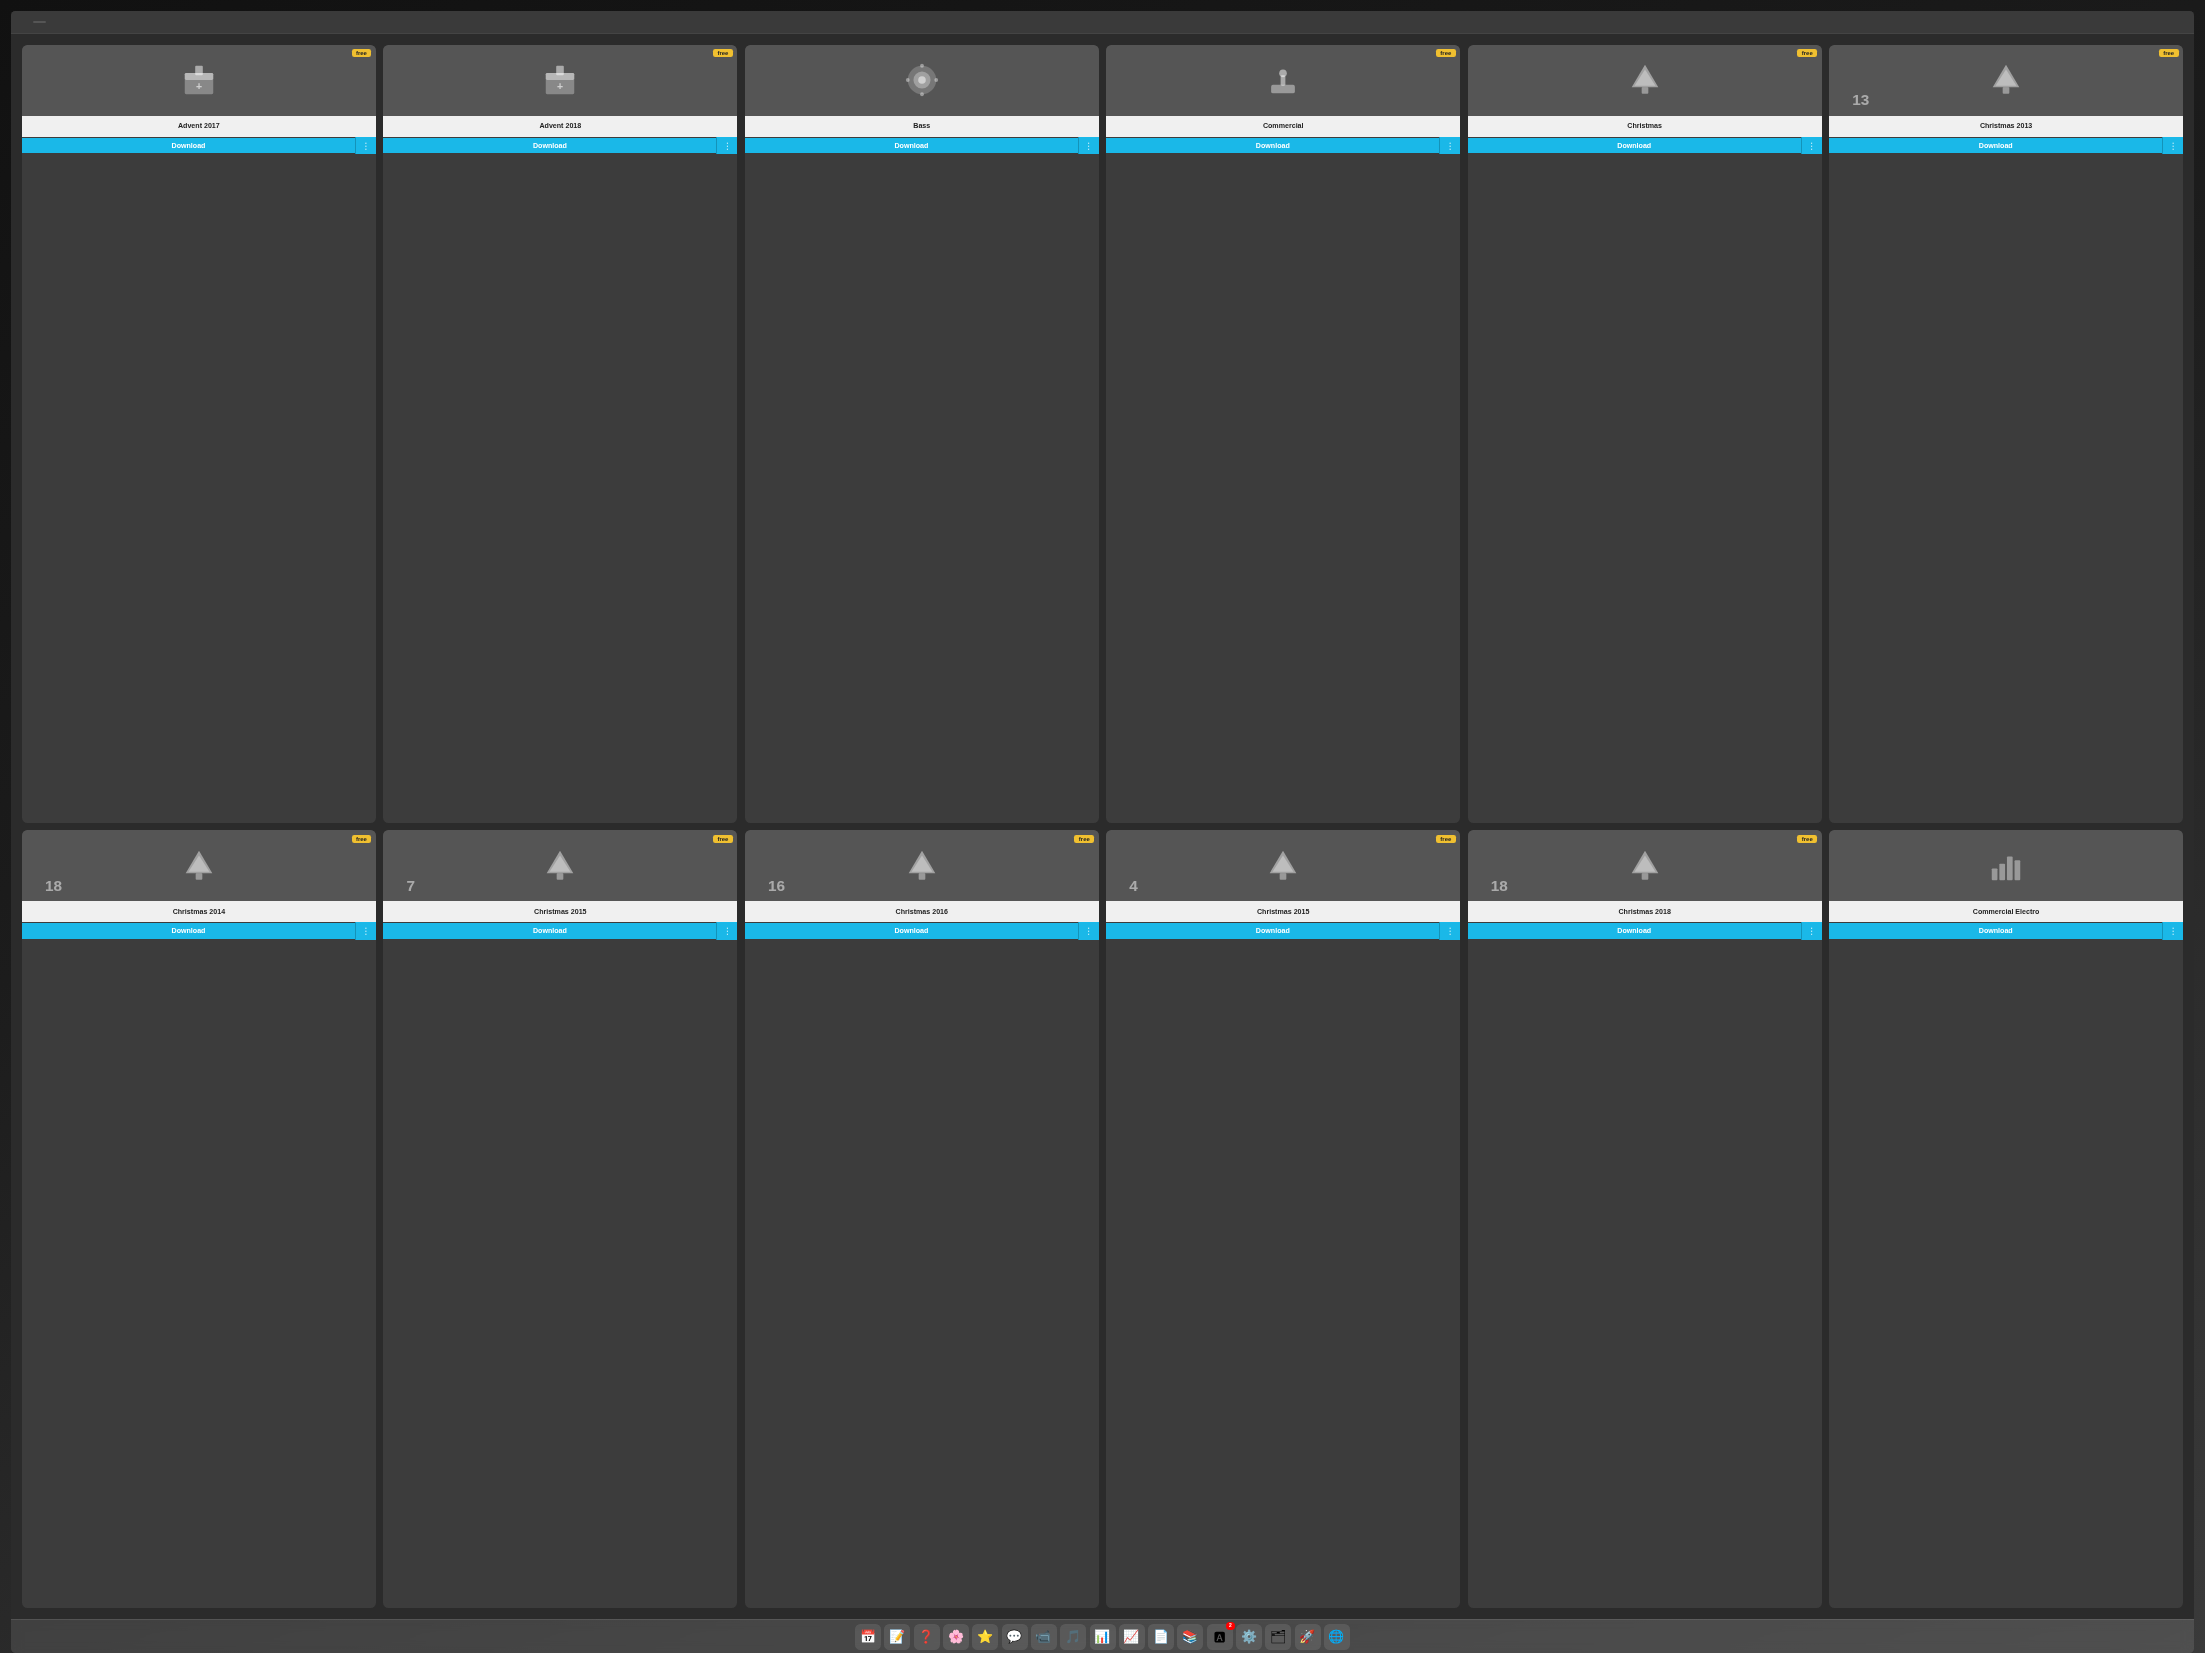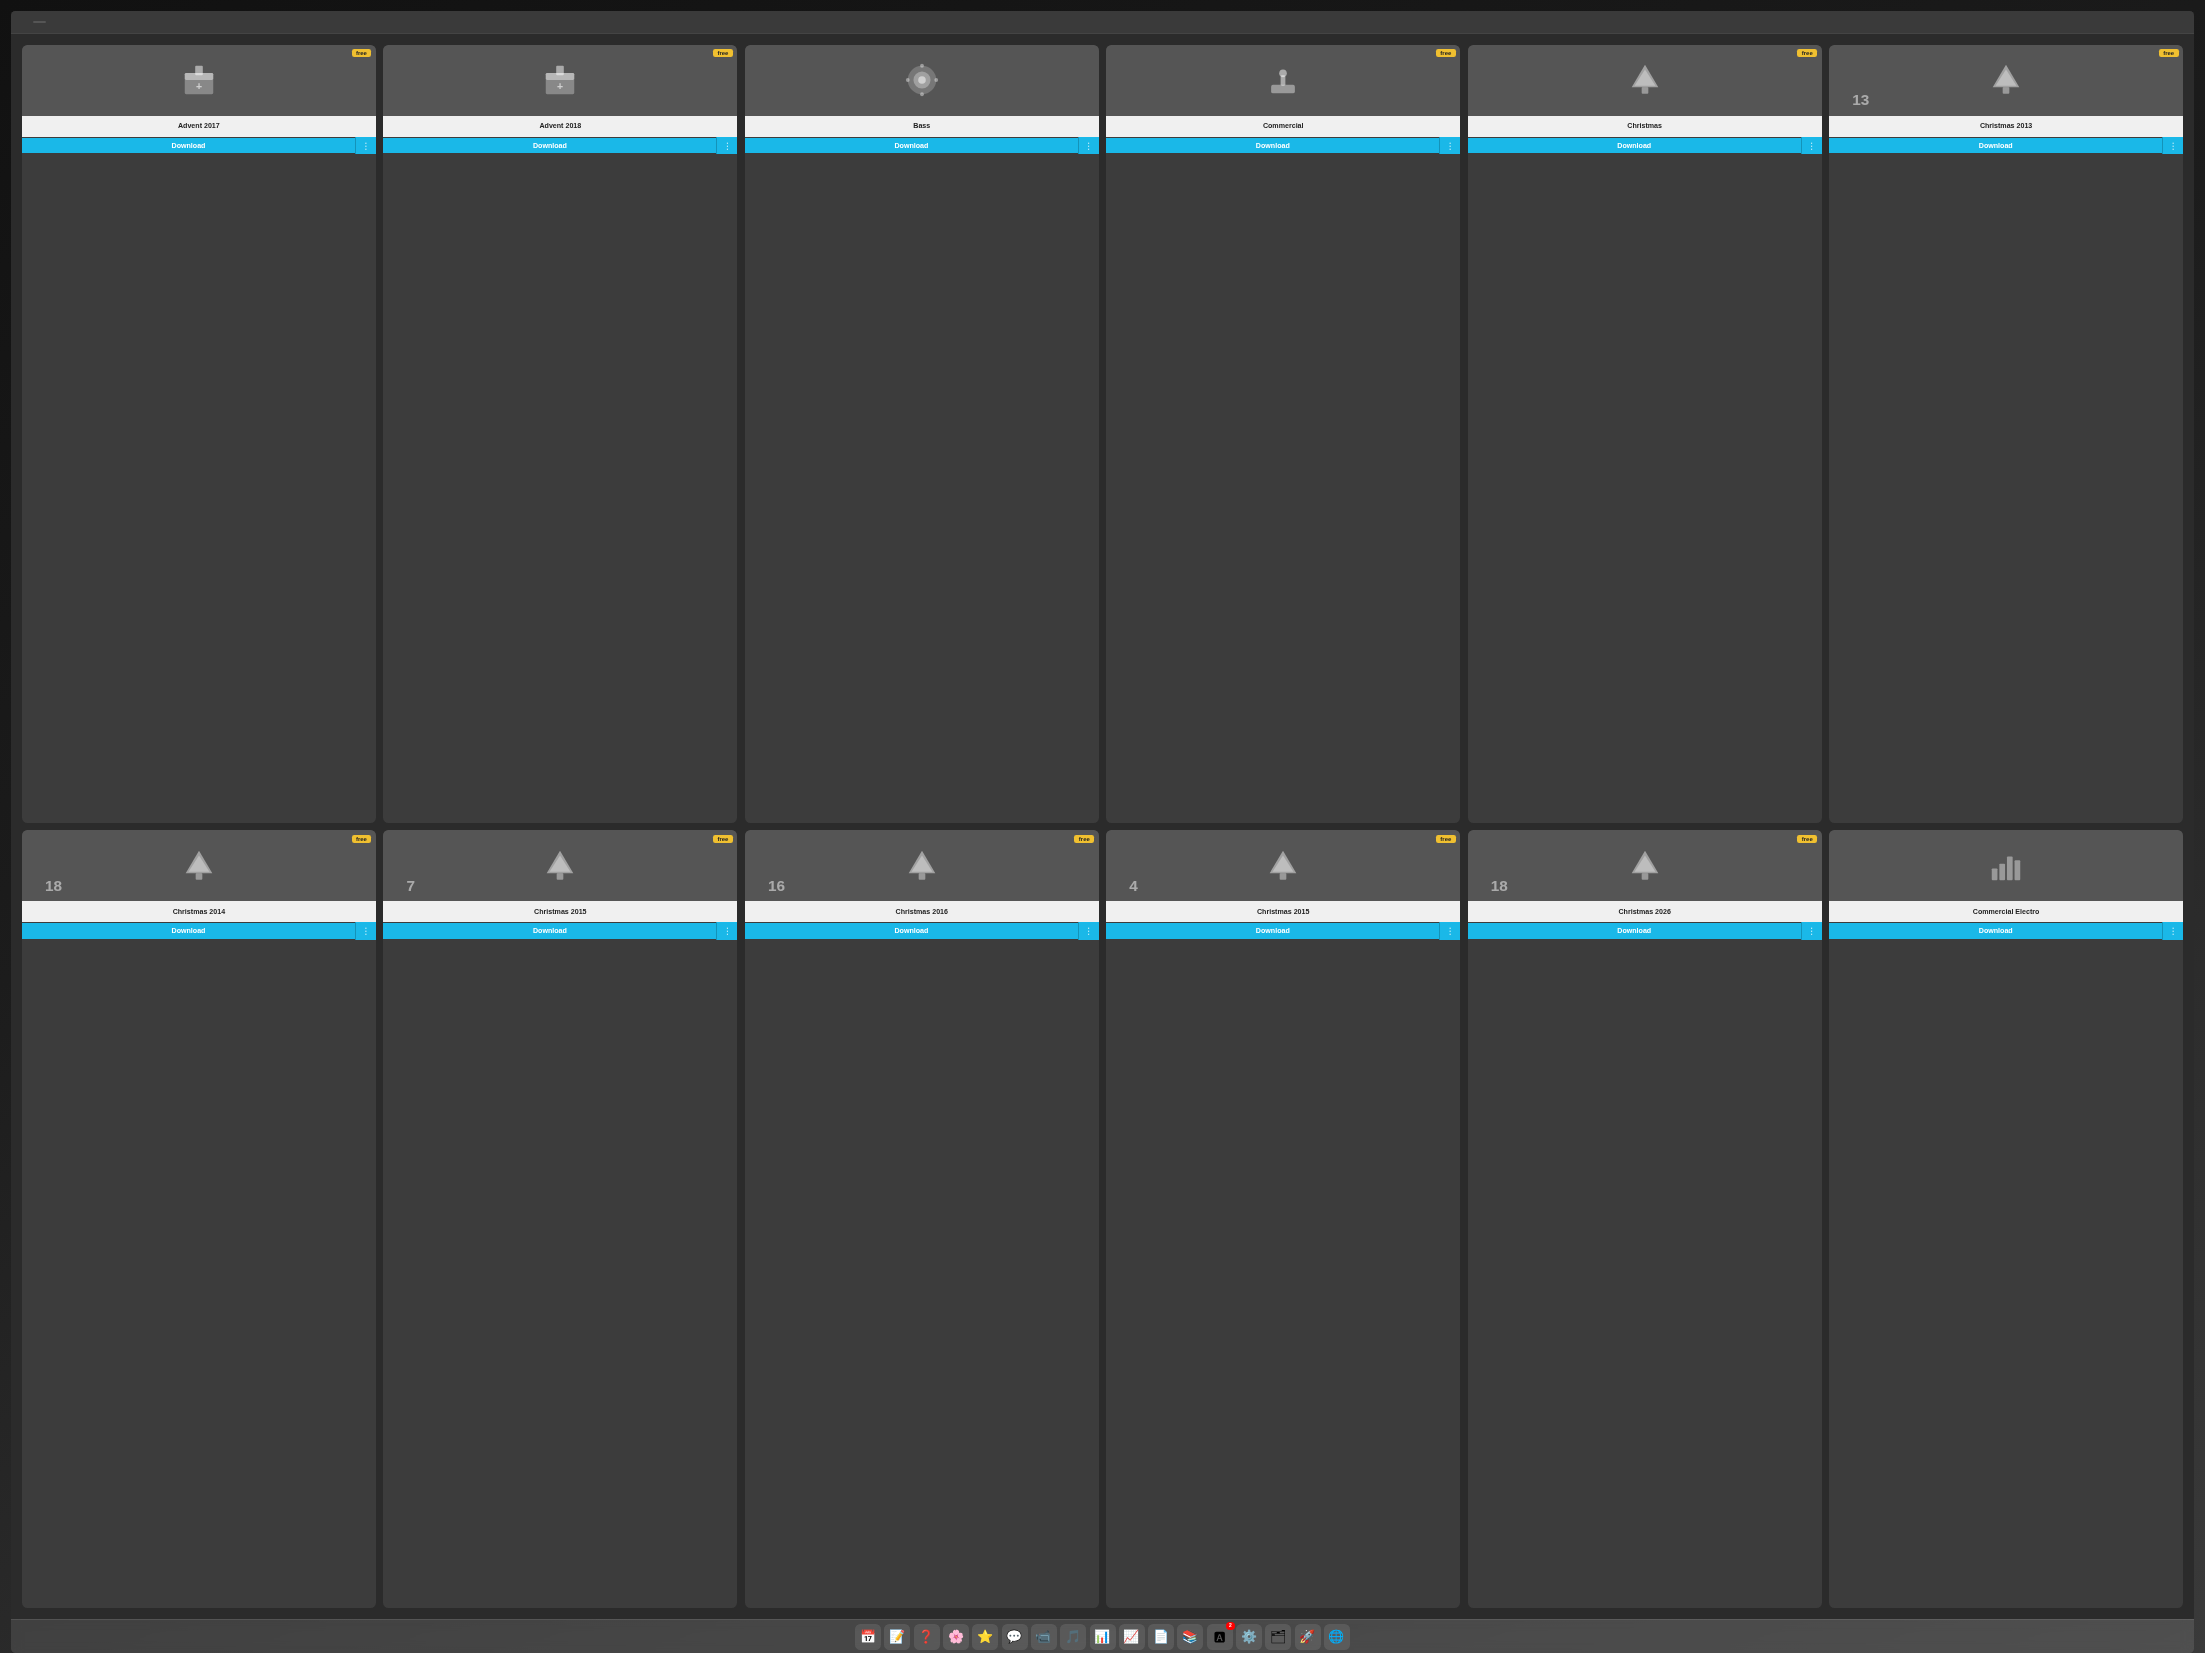--- a/index.html
+++ b/index.html
@@ -390,21 +390,21 @@
       <div class="expansion-card">
         <div class="card-image">
           <svg viewBox="0 0 80 80" fill="none" xmlns="http://www.w3.org/2000/svg">
       <polygon points="40,8 68,55 12,55" fill="rgba(255,255,255,0.45)"></polygon>
       <polygon points="40,18 62,52 18,52" fill="rgba(255,255,255,0.3)"></polygon>
       <rect x="33" y="55" width="14" height="14" rx="2" fill="rgba(255,255,255,0.4)"></rect>
     </svg>
           <div class="card-image-num">18</div>
           <div class="free-badge">free</div>
         </div>
-        <div class="card-label">Christmas 2026</div>
+        <div class="card-label">Christmas 2018</div>
         <div class="card-actions">
           <button class="download-btn">Download</button>
           <button class="dots-btn">⋮</button>
         </div>
       </div>
       <div class="expansion-card">
         <div class="card-image">
           <svg viewBox="0 0 80 80" fill="none" xmlns="http://www.w3.org/2000/svg">
       <rect x="10" y="45" width="12" height="25" rx="2" fill="rgba(255,255,255,0.4)"></rect>
       <rect x="26" y="35" width="12" height="35" rx="2" fill="rgba(255,255,255,0.4)"></rect>

